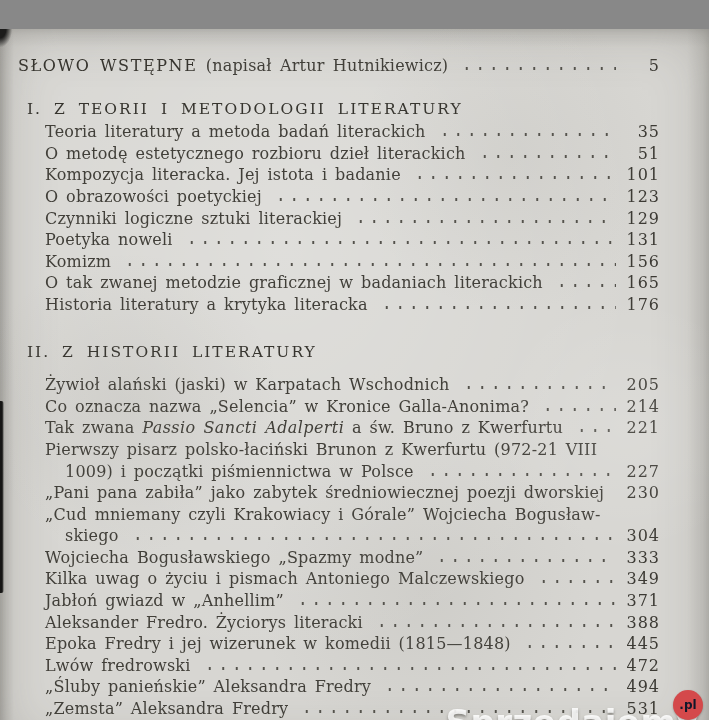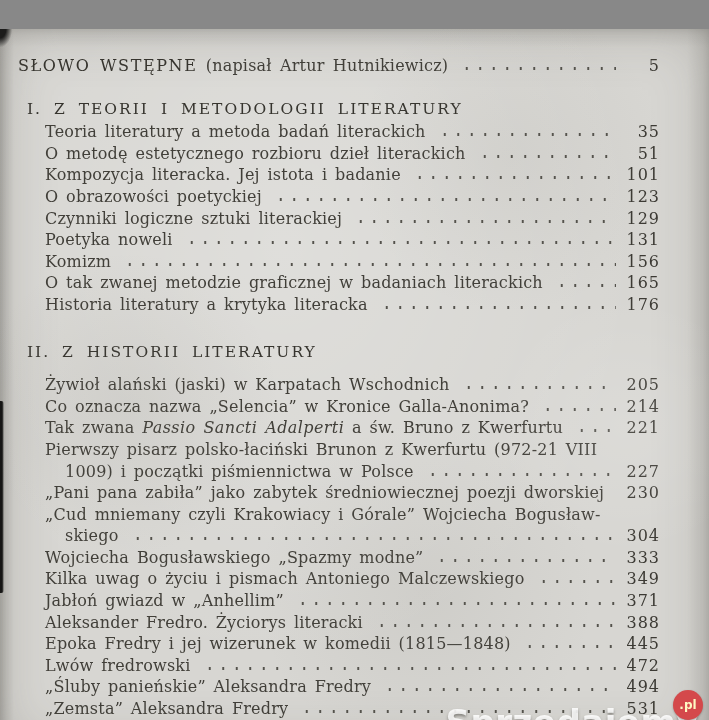--- a/index.html
+++ b/index.html
@@ -69,21 +69,21 @@
     font-weight:bold;font-size:34px;line-height:1;
     color:rgba(255,255,255,0.82);
     text-shadow:0 2px 3px rgba(70,68,62,0.55), 0 0 1px rgba(255,255,255,0.4);
     letter-spacing:0.5px;
   }
   .wm-badge{
     position:absolute;right:-4px;top:-15px;
     width:30px;height:30px;border-radius:50%;
     display:flex;align-items:center;justify-content:center;
     font-family:"DejaVu Sans","Liberation Sans",sans-serif;
-    font-weight:bold;font-size:12px;color:#fef9c3;
+    font-weight:bold;font-size:12px;color:#0f172a;
     box-shadow:0 1px 2px rgba(70,68,62,0.4);
   }
 </style>
 </head>
 <body>
 
 <div class="page">
   <div class="mottle"></div>
   <div class="corner-smudge"></div>
   <div class="edge-strip"></div>

